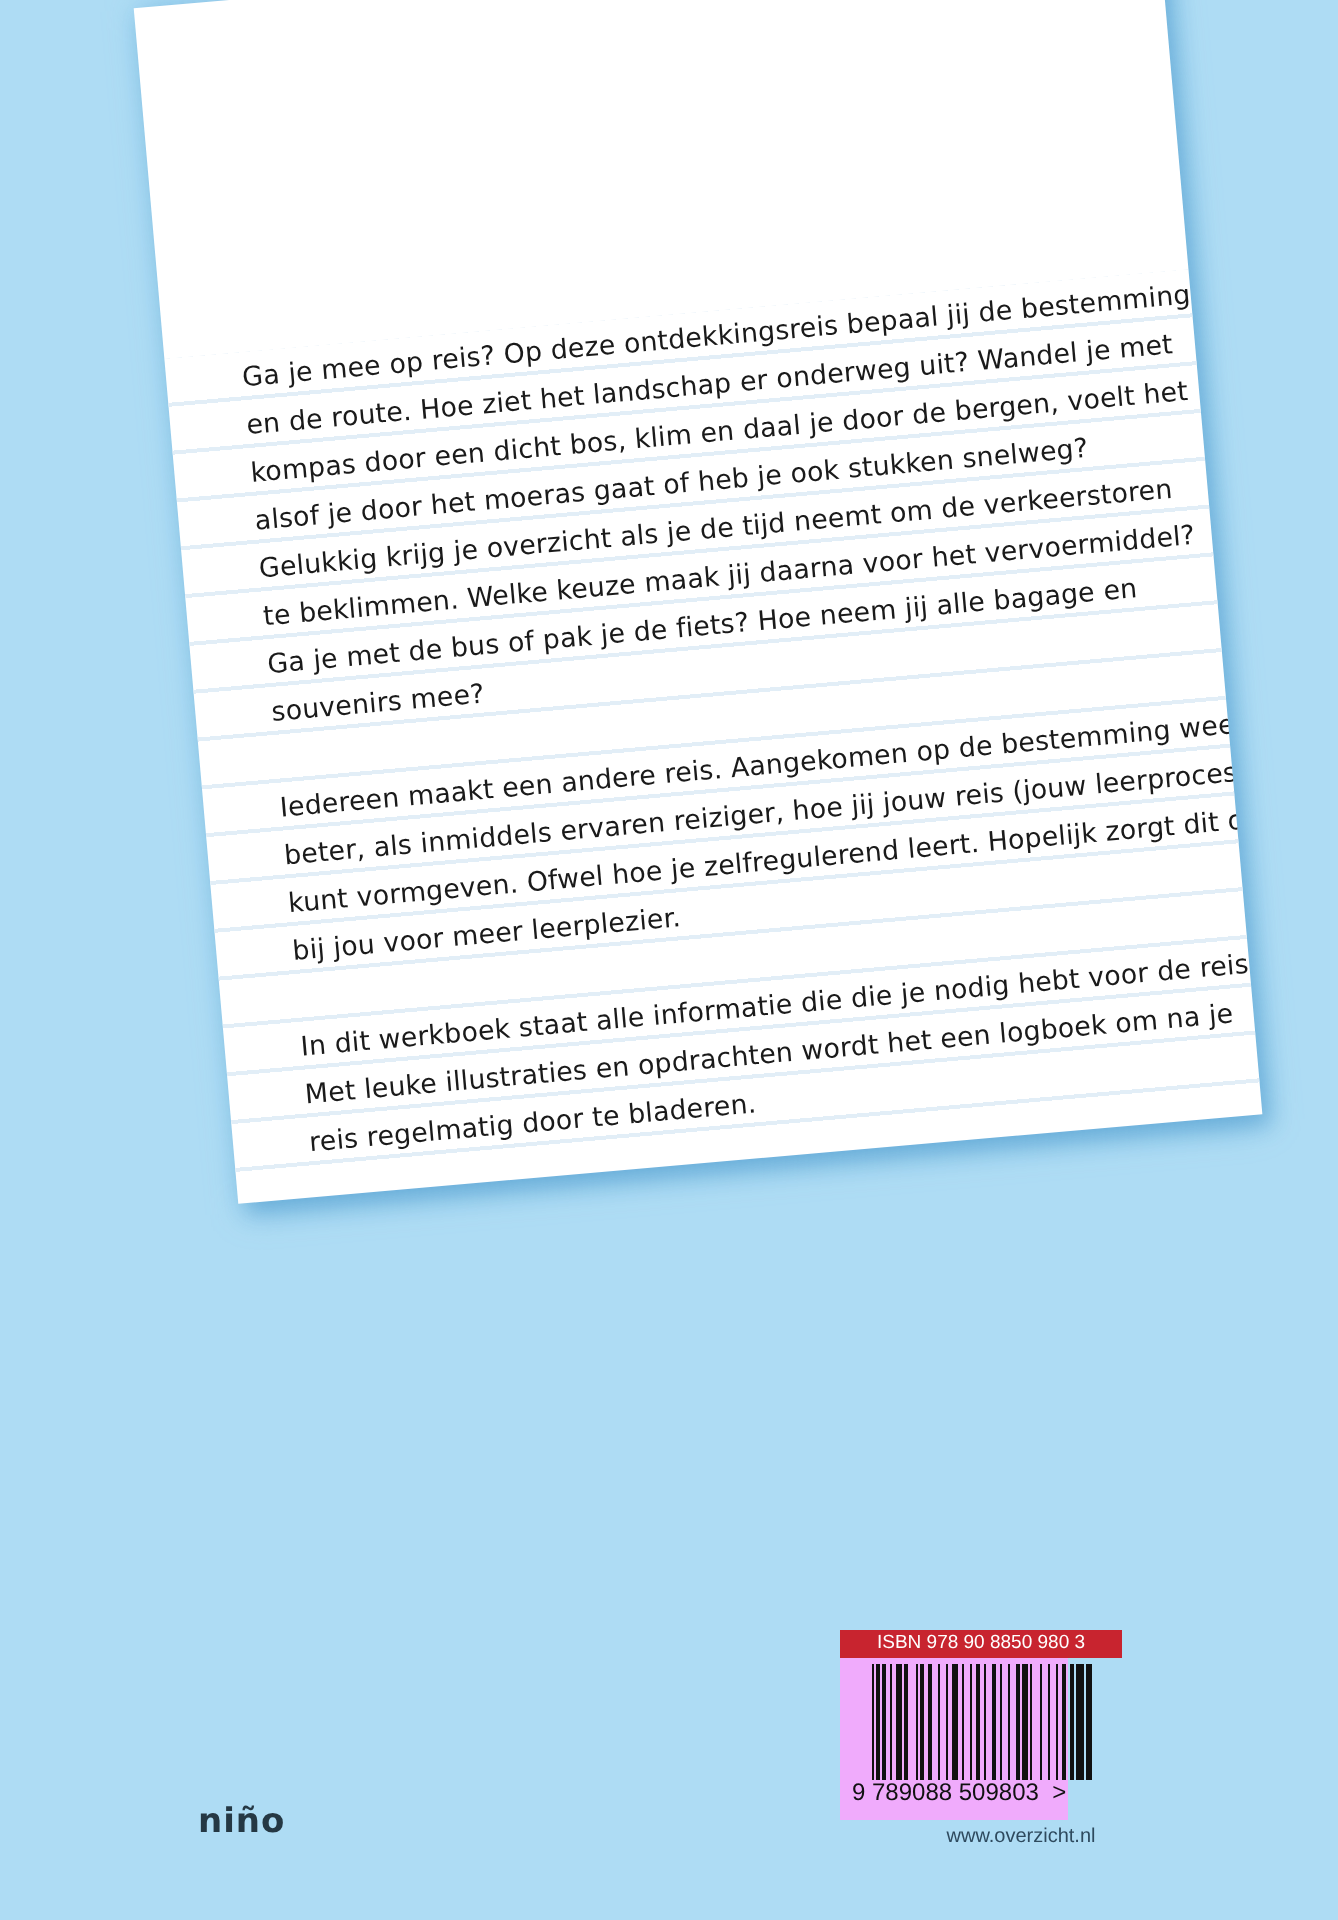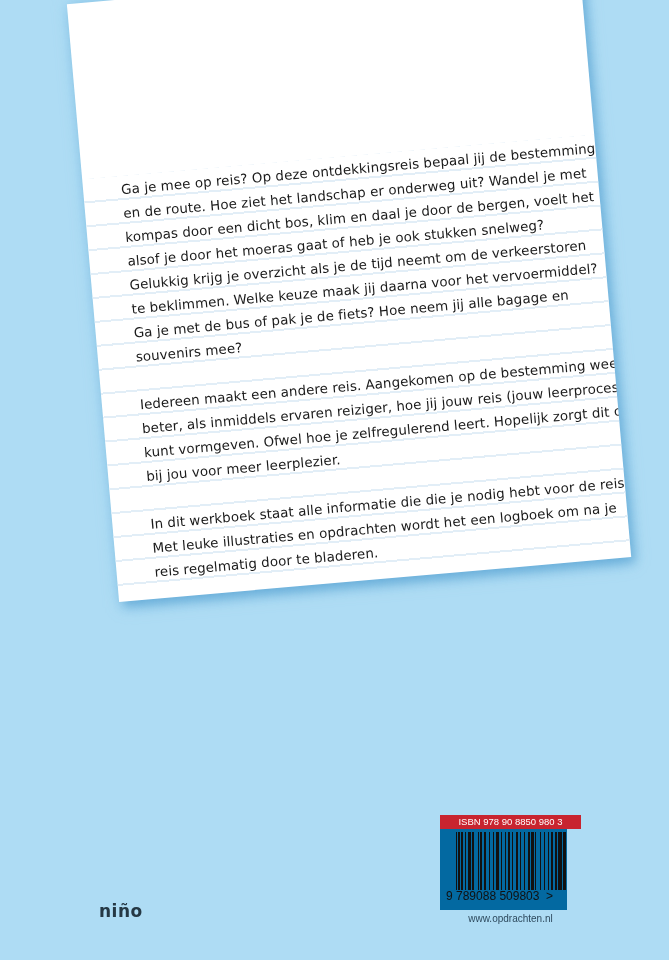--- a/index.html
+++ b/index.html
@@ -39,23 +39,23 @@
     font-family: "DejaVu Sans", sans-serif;
     font-size: 13.4px;
     line-height: 24px;
     color: #1a1a1a;
     letter-spacing: 0.1px;
   }
   .para { margin: 0 0 24px 0; }
   .line { display: block; white-space: nowrap; }
   .isbn-box {
     position: absolute;
-    left: 440px; top: 815px;
-    width: 127px; height: 95px;
-    background: #0369a1;
+    left: 420px; top: 815px;
+    width: 114px; height: 95px;
+    background: #f0abfc;
   }
   .isbn-bar {
     position: absolute; left: 0; top: 0; width: 141px; height: 14px;
     background: #c8242f; color: #ffffff;
     font-family: "Liberation Sans", sans-serif;
     font-size: 9.5px; line-height: 14px; text-align: center;
   }
   .barcode {
     position: absolute; left: 16px; top: 17px; width: 110px; height: 58px;
     display: flex; align-items: stretch;
@@ -211,14 +211,14 @@
       <span style="width: 2px; background: rgb(17, 17, 17);"></span>
       <span style="width: 1px; background: rgb(17, 17, 17);"></span>
       <span style="width: 1px; background: transparent;"></span>
       <span style="width: 1px; background: rgb(17, 17, 17);"></span>
       <span style="width: 1px; background: transparent;"></span>
       <span style="width: 2px; background: rgb(17, 17, 17);"></span>
     </div>
   <div class="barcode-digits">9 789088 509803  &gt;</div>
 </div>
 
-<div class="website">www.opdrachten.nl</div>
+<div class="website">www.overzicht.nl</div>
 <div class="logo">niño</div>
 
 </body></html>

